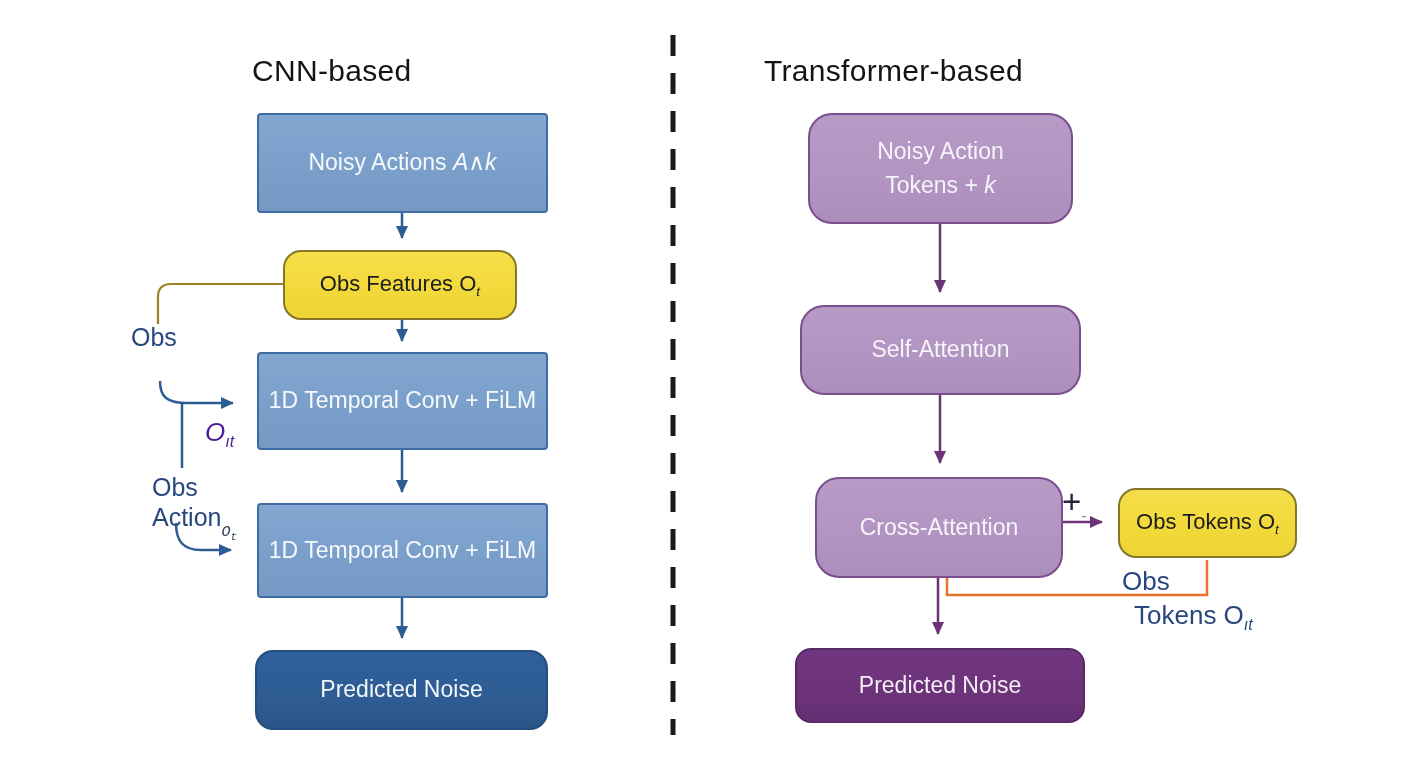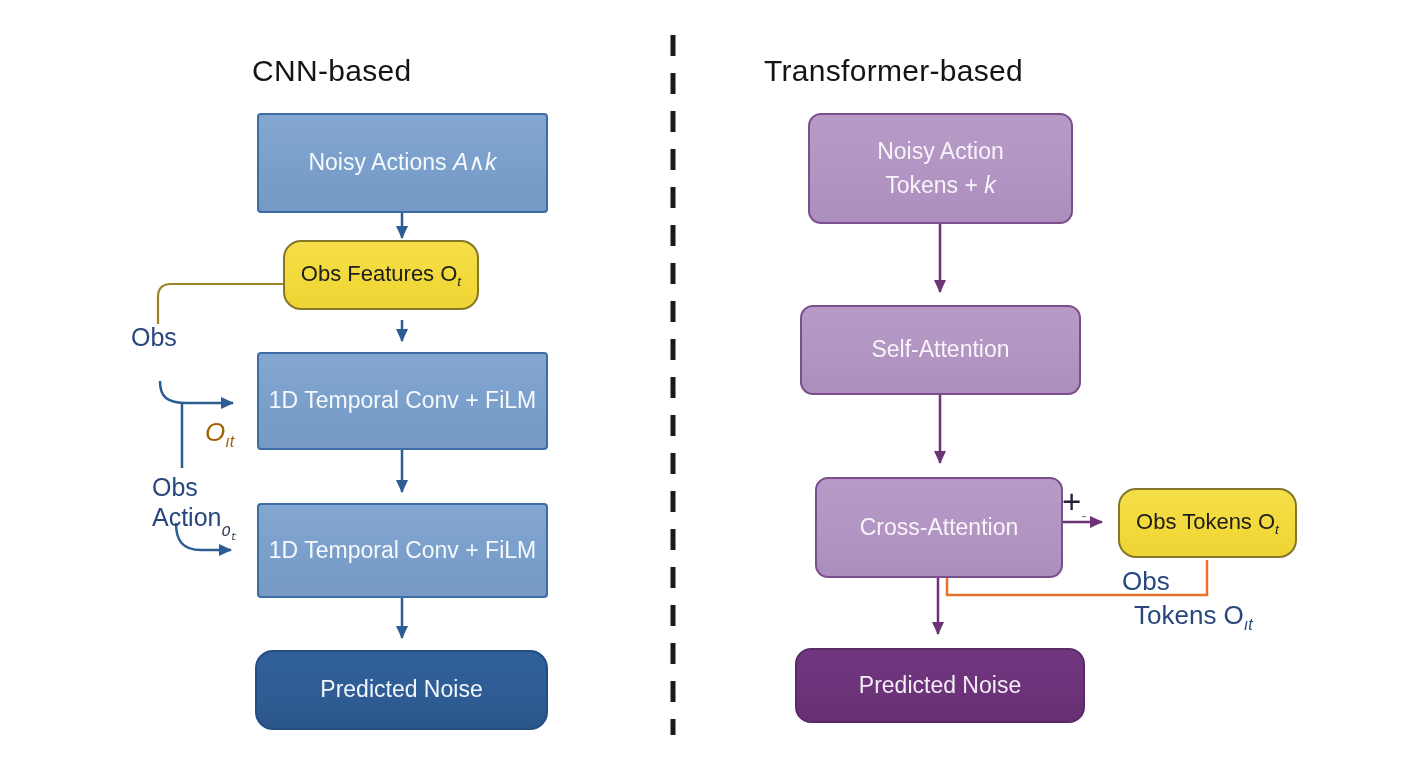--- a/index.html
+++ b/index.html
@@ -47,30 +47,30 @@
     background:linear-gradient(180deg,#f6de49 0%,#f2d93a 60%,#eed435 100%);
     border:2px solid #857729;
     color:#1d1d1d;
     border-radius:18px;
     font-size:22px;
   }
   .box.purple{
     background:linear-gradient(180deg,#b79ac6 0%,#b194c1 60%,#ac8ebd 100%);
     border:2px solid #7b4e8e;
     color:#f7f4fa;
-    border-radius:13px;
+    border-radius:24px;
   }
   .box.darkpurple{
     background:linear-gradient(180deg,#713680 0%,#6c3379 60%,#662f73 100%);
     border:2px solid #5a2a66;
     color:#f4eef6;
     border-radius:16px;
   }
   #box-noisy-actions{left:257px;top:113px;width:291px;height:100px;}
-  #box-obs-features{left:283px;top:240px;width:196px;height:70px;}
+  #box-obs-features{left:283px;top:250px;width:234px;height:70px;}
   #box-conv1{left:257px;top:352px;width:291px;height:98px;}
   #box-conv2{left:257px;top:503px;width:291px;height:95px;}
   #box-predicted-cnn{left:255px;top:650px;width:293px;height:80px;}
   #box-noisy-tokens{left:808px;top:113px;width:265px;height:111px;}
   #box-self-attn{left:800px;top:305px;width:281px;height:90px;}
   #box-cross-attn{left:815px;top:477px;width:248px;height:101px;}
   #box-obs-tokens{left:1118px;top:488px;width:179px;height:70px;}
   #box-predicted-tf{left:795px;top:648px;width:290px;height:75px;}
   .ital{font-style:italic;}
   sub{font-size:0.62em;}
@@ -93,21 +93,21 @@
     font-style:italic;
     font-size:15px;
     vertical-align:-10px;
     color:#33435c;
     font-family:Liberation Mono, monospace;
   }
   .tinyvar sub{font-size:11px;}
   #symbol-o-film{
     position:absolute;
     left:205px;top:417px;
-    color:#a16207;
+    color:#4c1d95;
     font-size:26px;
     font-style:italic;
   }
   #label-obs-tokens{
     position:absolute;
     left:1122px;top:564px;
     color:#27477e;
     font-size:26px;
     line-height:34px;
   }

